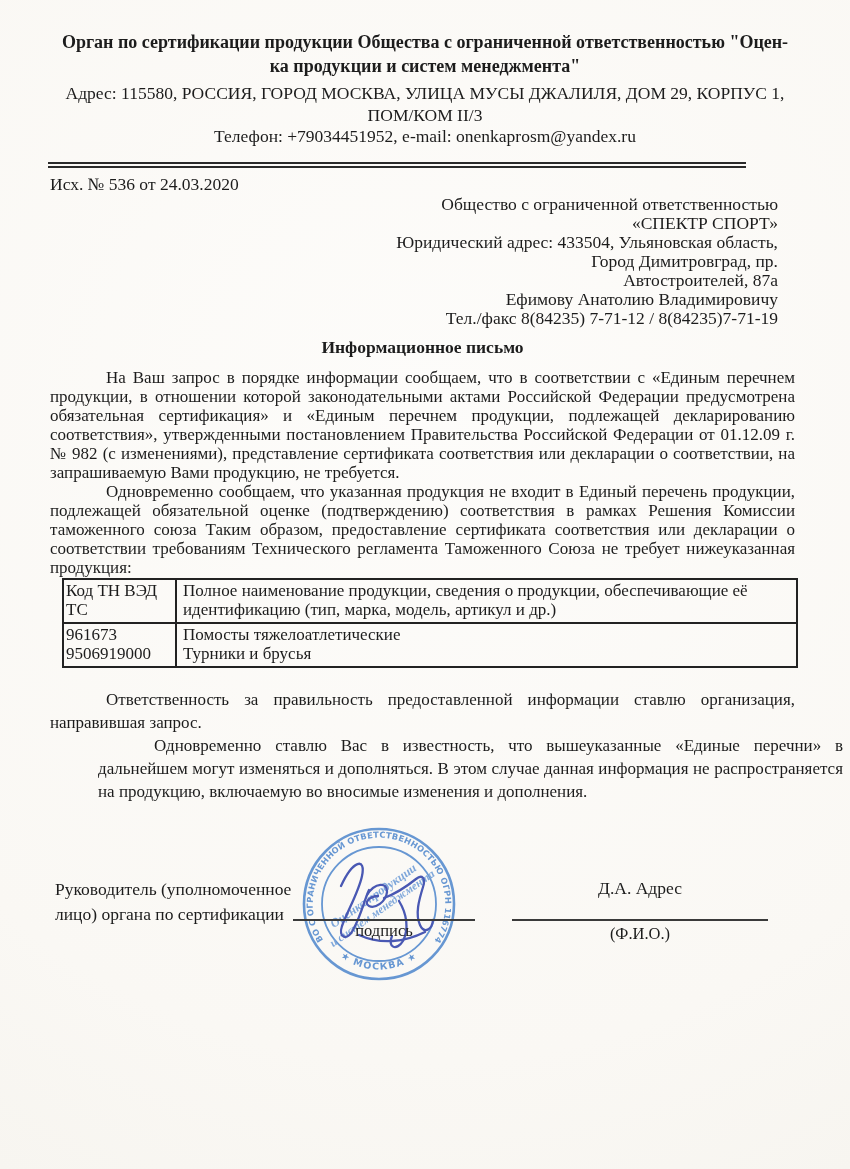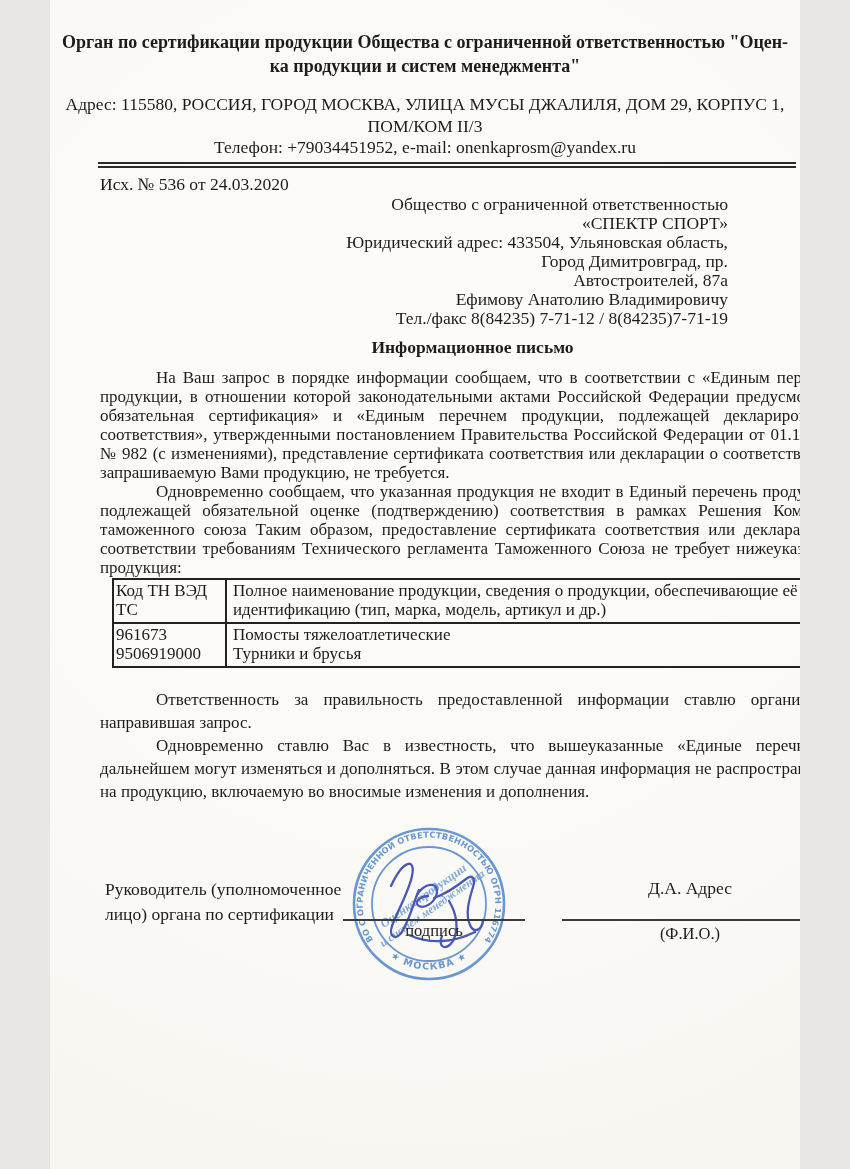--- a/index.html
+++ b/index.html
@@ -1,45 +1,45 @@
 <!DOCTYPE html>
 <html><head>
 <meta charset="utf-8">
 <style>
   html,body{margin:0;padding:0;background:#e8e6e2;}
   .page{
     position:relative;
-    width:750px;height:1169px;
+    width:850px;height:1169px;
     margin:0 auto;
     background:radial-gradient(circle at 50% 35%, #fdfcfa 0%, #faf8f4 75%, #f7f5f0 100%);
     font-family:"Liberation Serif","DejaVu Serif",serif;
     color:#1c1c1c;
     overflow:hidden;
   }
   
   .header{position:absolute;top:31px;left:0;right:0;text-align:center;}
   .org-title{font-weight:bold;font-size:18px;line-height:23.5px;}
   .hdr-line{font-size:17.5px;line-height:21.5px;}
-  .hdr-addr{margin-top:16px;}
+  .hdr-addr{margin-top:5px;}
   .rule-double{
     position:absolute;top:162px;left:48px;width:698px;height:2px;
     border-top:2px solid #2a2a2a;border-bottom:2px solid #2a2a2a;
   }
   .outgoing{position:absolute;top:174px;left:50px;font-size:17.5px;}
   
   .recipient{position:absolute;top:195px;right:72px;text-align:right;font-size:17.5px;line-height:19px;}
   
   .letter-title{position:absolute;top:337px;left:50px;width:745px;text-align:center;font-weight:bold;font-size:17.5px;}
   .para{position:absolute;left:50px;width:745px;text-align:justify;font-size:17px;margin:0;}
   .p12{line-height:19px;text-indent:56px;}
   .p34{line-height:23px;text-indent:56px;}
   #para1{top:368px;}
   #para2{top:482px;}
   #para3{top:688px;}
-  #para4{top:734px;}
+  #para4{top:734px;margin-left:48px;}
   
   .ptable{
     position:absolute;top:578px;left:62px;width:736px;
     border-collapse:collapse;font-size:17px;table-layout:fixed;
   }
   .ptable td{border:2px solid #222;vertical-align:top;padding:1px 6px 3px 6px;line-height:19px;}
   .ptable .c-code{width:107px;text-align:left;padding-left:2px;padding-right:2px;}
   
   .sig-left{position:absolute;top:877px;left:55px;font-size:17.5px;line-height:25px;}
   .sig-line-center{position:absolute;top:919px;left:293px;width:182px;border-top:2px solid #3a3a3a;z-index:6;}

